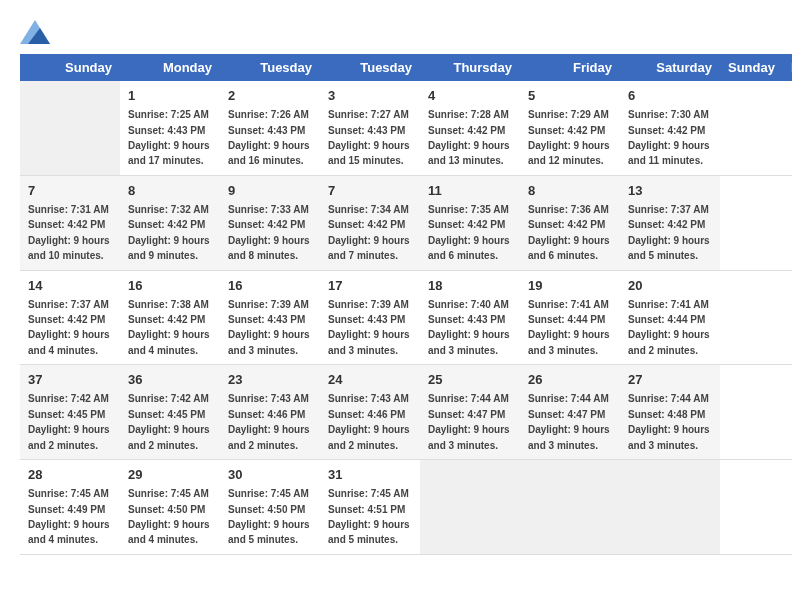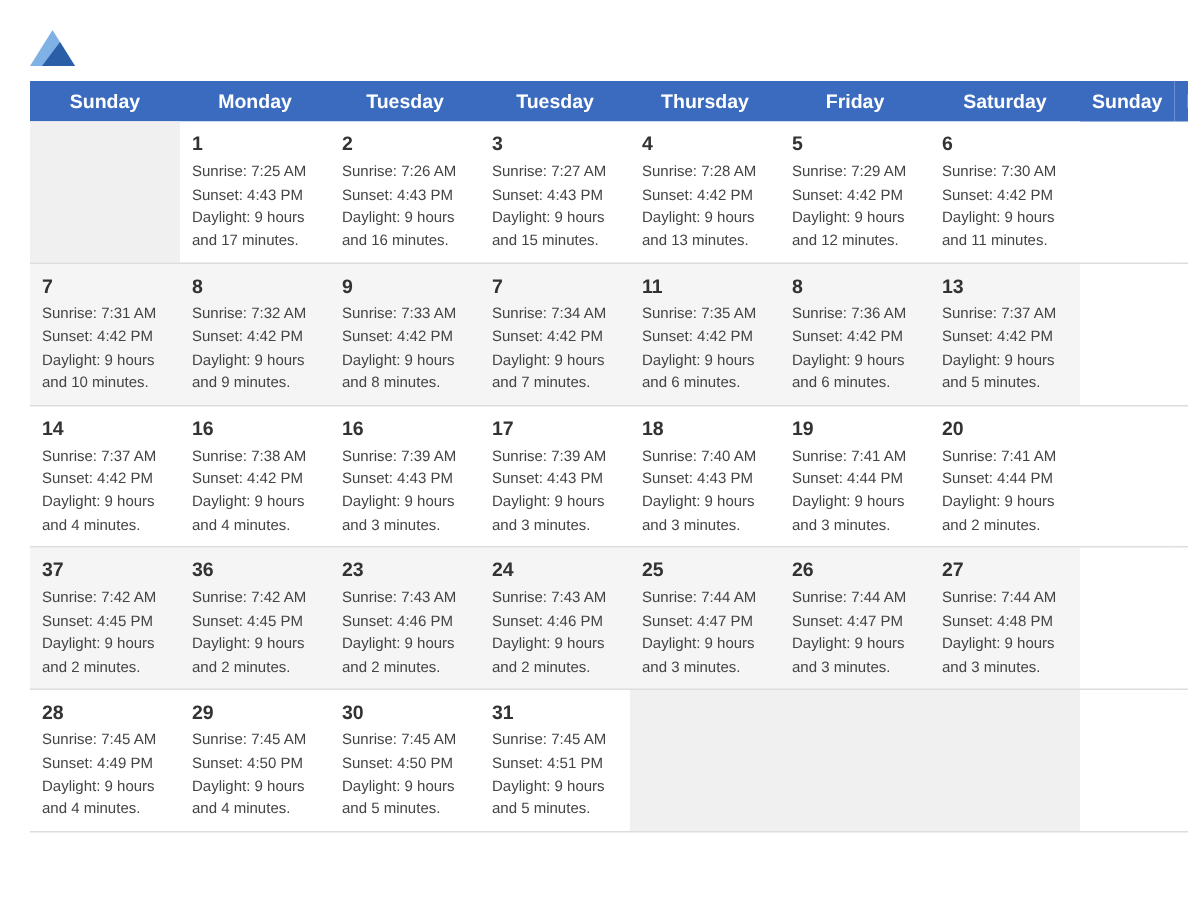--- a/index.html
+++ b/index.html
@@ -39,21 +39,21 @@
     }
     table {
       width: 100%;
       border-collapse: collapse;
       font-size: 11px;
     }
     thead tr th {
       background-color: #3a6bbf;
       color: #fff;
       padding: 6px 8px;
-      text-align: center;
+      text-align: right;
       font-size: 13px;
       font-weight: bold;
     }
     tbody tr {
       border-bottom: 1px solid #ddd;
     }
     tbody tr:nth-child(odd) {
       background-color: #fff;
     }
     tbody tr:nth-child(even) {
@@ -69,20 +69,21 @@
     td .day-num {
       font-size: 13px;
       font-weight: bold;
       display: block;
       margin-bottom: 2px;
     }
     td .day-info {
       font-size: 10px;
       color: #444;
       line-height: 1.5;
+      font-weight: bold;
     }
     .empty-cell {
       background: #f0f0f0;
     }
   </style>
 </head>
 <body>
 
 <div class="header-area">
   <div class="logo">

